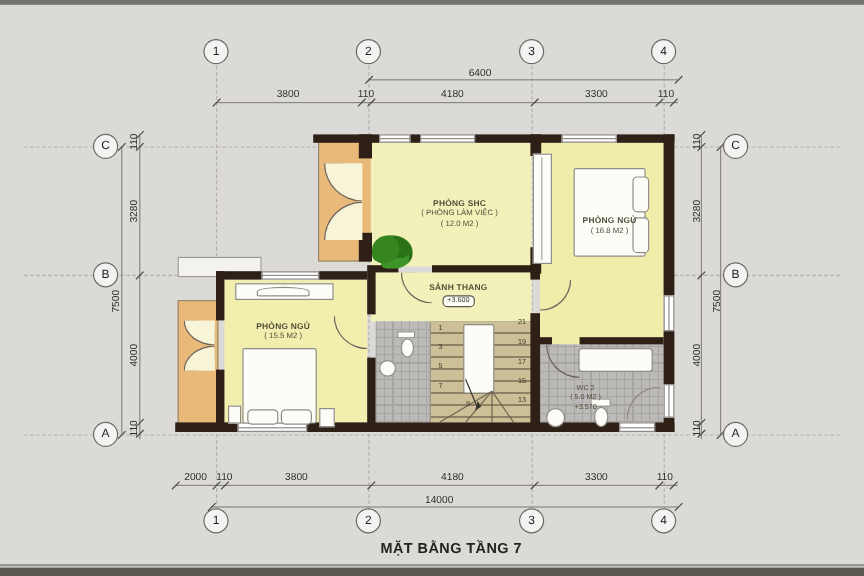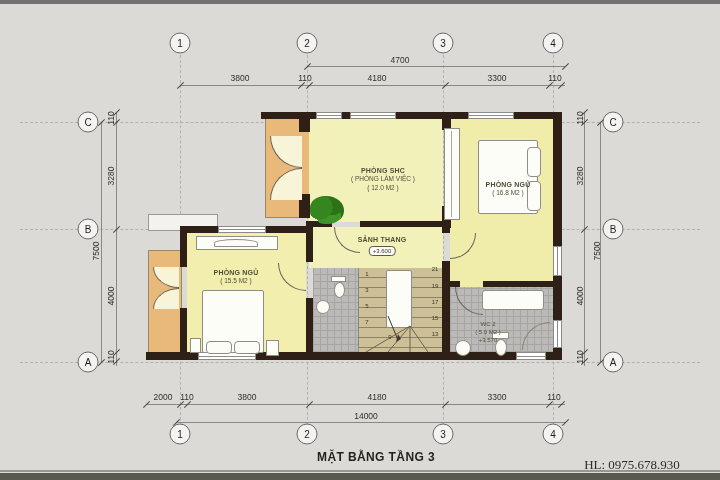--- a/index.html
+++ b/index.html
@@ -69,21 +69,21 @@
 
   <div class="dl" style="left:307px;top:66px;width:258px;"></div>
   <div class="dl" style="left:180px;top:85px;width:385px;"></div>
   <div class="dl" style="left:146px;top:404px;width:419px;"></div>
   <div class="dl" style="left:176px;top:422px;width:389px;"></div>
   <div class="dlv" style="left:116px;top:113px;height:253px;"></div>
   <div class="dlv" style="left:101px;top:122px;height:240px;"></div>
   <div class="dlv" style="left:584px;top:113px;height:253px;"></div>
   <div class="dlv" style="left:600px;top:122px;height:240px;"></div>
 
-  <span class="dt" style="left:400px;top:60px;">4700</span>
+  <span class="dt" style="left:400px;top:60px;">6400</span>
   <span class="dt" style="left:240px;top:78px;">3800</span>
   <span class="dt" style="left:305px;top:78px;">110</span>
   <span class="dt" style="left:377px;top:78px;">4180</span>
   <span class="dt" style="left:497px;top:78px;">3300</span>
   <span class="dt" style="left:555px;top:78px;">110</span>
 
   <span class="dt" style="left:163px;top:397px;">2000</span>
   <span class="dt" style="left:187px;top:397px;">110</span>
   <span class="dt" style="left:247px;top:397px;">3800</span>
   <span class="dt" style="left:377px;top:397px;">4180</span>
@@ -221,22 +221,21 @@
   <div class="rlabel" style="left:382px;top:240px;">
     <div class="rname">SẢNH THANG</div>
   </div>
   <div class="lvlbox" style="left:382px;top:251px;">+3.600</div>
   <div class="rlabel" style="left:488px;top:332px;">
     <div class="rsub" style="font-size:6px;">WC 2</div>
     <div class="rsub" style="font-size:6px;">( 5.0 M2 )</div>
     <div class="rsub" style="font-size:6px;">+3.570</div>
   </div>
 
-  <div id="title">MẶT BẰNG TẦNG 3</div>
-  <div id="watermark">HL: 0975.678.930</div>
+  <div id="title">MẶT BẰNG TẦNG 7</div>
 <div class="tick" style="left: 303px; top: 66px;"></div>
     <div class="tick" style="left: 561px; top: 66px;"></div>
     <div class="tick" style="left: 176px; top: 85px;"></div>
     <div class="tick" style="left: 297px; top: 85px;"></div>
     <div class="tick" style="left: 305px; top: 85px;"></div>
     <div class="tick" style="left: 441px; top: 85px;"></div>
     <div class="tick" style="left: 545px; top: 85px;"></div>
     <div class="tick" style="left: 557px; top: 85px;"></div>
     <div class="tick" style="left: 142px; top: 404px;"></div>
     <div class="tick" style="left: 176px; top: 404px;"></div>

